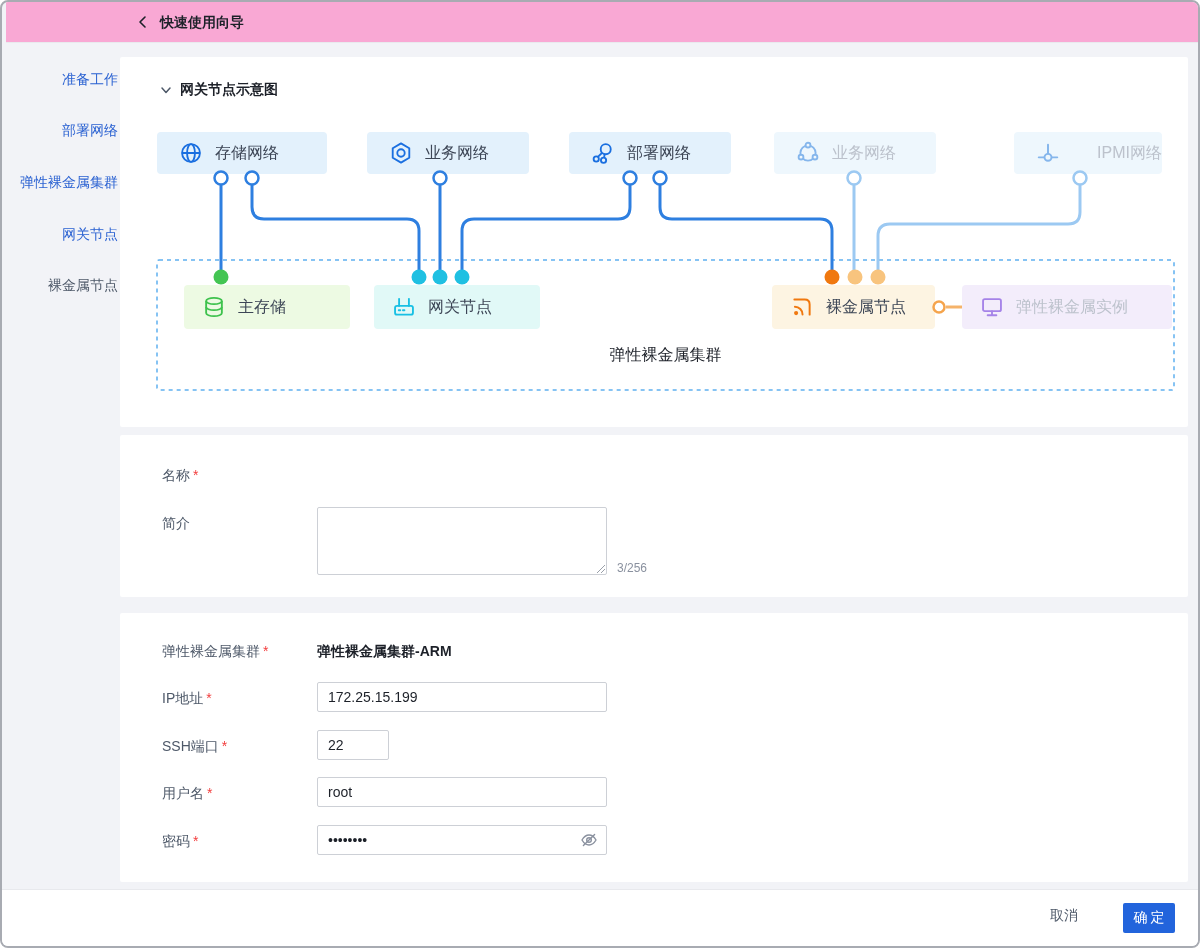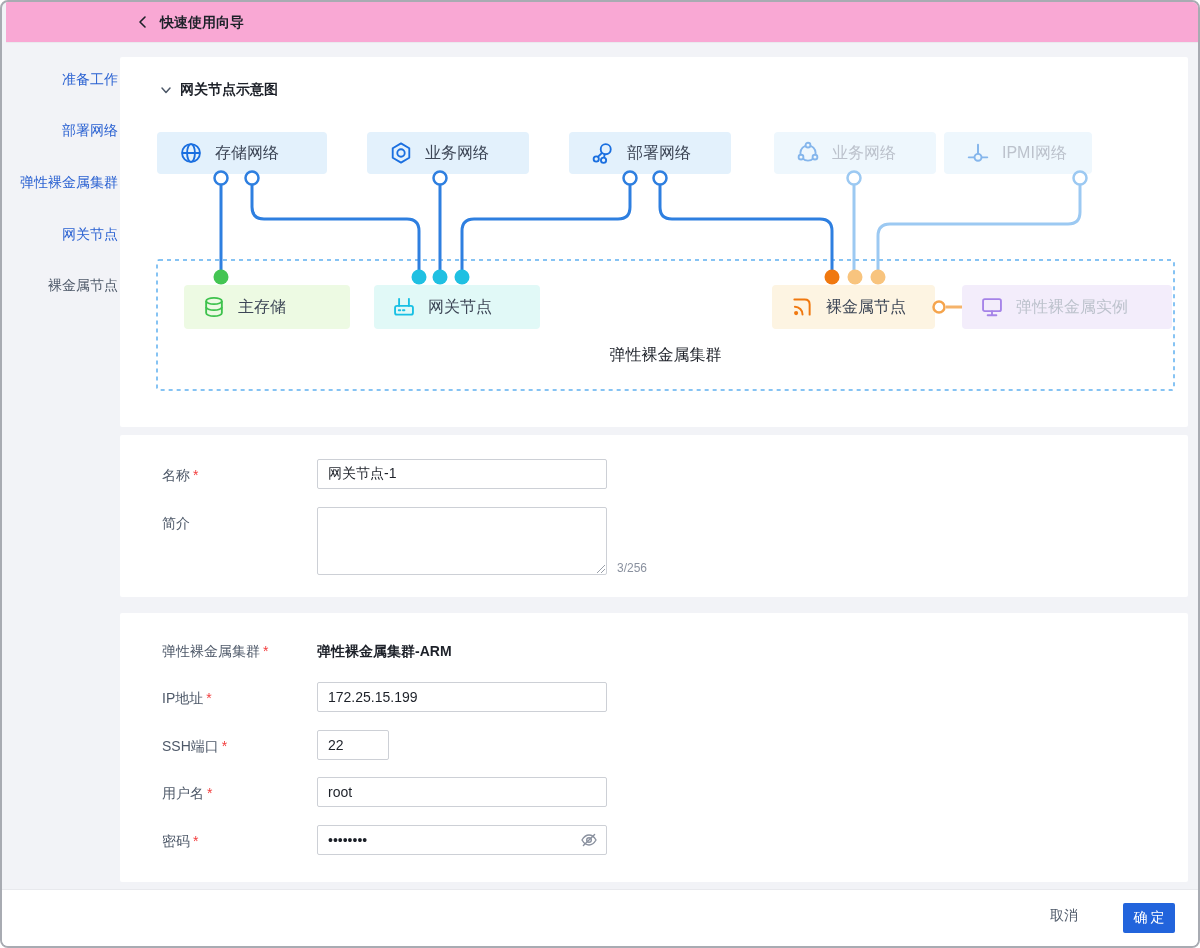--- a/index.html
+++ b/index.html
@@ -128,21 +128,21 @@
       <svg width="24" height="24" viewBox="0 0 22 22">
         <g fill="none" stroke="#85b6ec" stroke-width="1.7">
           <circle cx="11" cy="11" r="7"></circle>
           <circle cx="11" cy="3.8" r="2.2" fill="#eef7fd"></circle>
             <circle cx="4.6" cy="14.8" r="2.2" fill="#eef7fd"></circle>
             <circle cx="17.4" cy="14.8" r="2.2" fill="#eef7fd"></circle>
         </g>
       </svg>
       <span class="nlabel">业务网络</span>
     </div>
-    <div class="dnode top-node inactive" style="left:824px; width:148px;">
+    <div class="dnode top-node inactive" style="left:894px; width:148px;justify-content:space-between;">
       <svg width="24" height="24" viewBox="0 0 22 22">
         <g fill="none" stroke="#85b6ec" stroke-width="1.8" stroke-linecap="round">
           <line x1="11" y1="3.5" x2="11" y2="11.5"></line>
             <circle cx="11" cy="15" r="3.2"></circle>
           <line x1="2.5" y1="15" x2="7.4" y2="15"></line>
             <line x1="14.6" y1="15" x2="19.5" y2="15"></line>
         </g>
       </svg>
       <span class="nlabel">IPMI网络</span>
     </div>
@@ -228,21 +228,20 @@
 
       <line x1="826" y1="250" x2="842" y2="250" stroke="#f5b36a" stroke-width="3"></line>
       <circle cx="819" cy="250" r="5.5" fill="#fff" stroke="#f5a44c" stroke-width="2.5"></circle>
     </svg>
   </div>
 
   <div class="card" id="card-basic">
     <div class="f-label" style="top:32px;">
       <span>名称</span><span class="req">*</span>
     </div>
-    <input class="f-input" style="top: 24px; width: 290px;" value="网关节点-1">
     <div class="f-label" style="top:80px;">
       <span>简介</span>
     </div>
     <textarea class="f-textarea" value="" style=""></textarea>
     <div class="grip"></div>
     <div class="counter">3/256</div>
   </div>
 
   <div class="card" id="card-conn">
     <div class="f-label" style="top:30px;">

